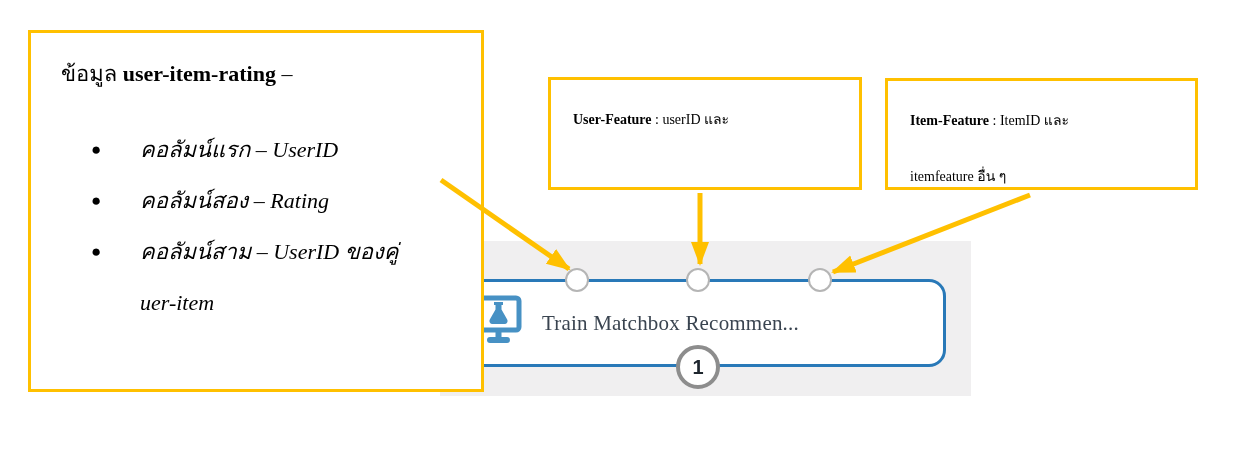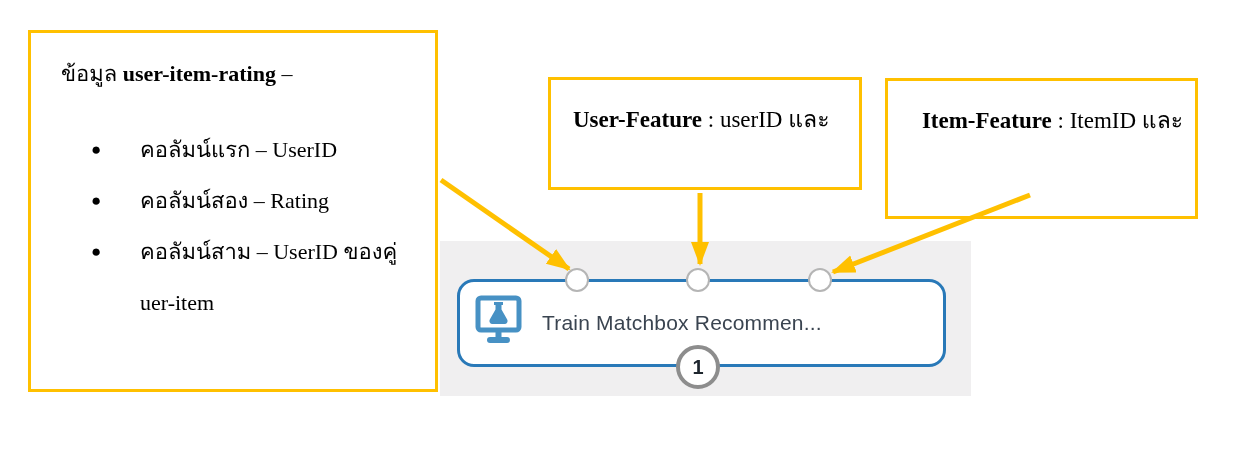--- a/index.html
+++ b/index.html
@@ -17,54 +17,54 @@
     position:relative;width:1235px;height:461px;background:#fff;overflow:hidden;
     font-family:"Liberation Serif","DejaVu Serif",serif;
   }
 
   
   .canvas-area{position:absolute;left:440px;top:241px;width:531px;height:155px;background:var(--canvas-gray);}
   .module-node{
     position:absolute;left:457px;top:279px;width:489px;height:88px;
     background:#fff;border:3px solid var(--node-blue);border-radius:17px;
     display:flex;align-items:center;gap:20px;padding-left:15px;
-    font-family:Liberation Sans, sans-serif;
+    font-family:Liberation Serif, serif;
   }
   .module-label{font-size:21px;color:var(--node-text);letter-spacing:.2px;white-space:nowrap;}
   .port{
     position:absolute;width:24px;height:24px;border-radius:50%;
     background:#fff;border:2px solid var(--port-gray);
   }
   .port.p1{left:565px;top:268px;}
   .port.p2{left:686px;top:268px;}
   .port.p3{left:808px;top:268px;}
   .out-port{
     position:absolute;left:676px;top:345px;width:44px;height:44px;border-radius:50%;
     background:#fff;border:4px solid var(--outport-gray);
     display:flex;align-items:center;justify-content:center;
     font-family:"Liberation Sans","DejaVu Sans",sans-serif;
     font-weight:bold;font-size:20px;color:#1E262E;
   }
 
   
   .callout{position:absolute;background:#fff;border:3px solid var(--gold);color:#000;}
   .callout .b{font-weight:bold;}
-  .co-main{left:28px;top:30px;width:410px;height:362px;padding:12px 20px 0 30px;font-size:22px;}
+  .co-main{left:28px;top:30px;width:456px;height:362px;padding:12px 20px 0 30px;font-size:22px;}
   .co-main .line{line-height:57px;white-space:nowrap;}
   .co-main ul{list-style:none;margin-top:22px;}
   .co-main li{
-    position:relative;padding-left:79px;line-height:51px;font-size:22px;white-space:pre-line;
+    position:relative;padding-left:79px;line-height:51px;font-size:22px;white-space:pre-line;font-style:italic;
   }
   .co-main li::before{
     content:"\25CF";position:absolute;left:30px;top:0;font-size:17px;
   }
-  .co-small{padding:12px 0 16px 22px;font-size:23px;}
+  .co-small{padding:12px 0 16px 22px;font-size:14px;}
   .co-small .line{line-height:56px;white-space:nowrap;}
   .co-user{left:548px;top:77px;width:314px;height:113px;}
-  .co-item{left:885px;top:78px;width:313px;height:141px;text-align:center;}
+  .co-item{left:885px;top:78px;width:313px;height:112px;}
 
   
   .arrows{position:absolute;left:0;top:0;width:1235px;height:461px;pointer-events:none;}
 </style>
 </head>
 <body>
 
 <div class="stage">
 
   <div class="canvas-area"></div>
@@ -98,20 +98,21 @@
 uer-item</li>
     </ul>
   </div>
 
   <div class="callout co-small co-user">
     <div class="line"><span class="b">User-Feature</span><span> : userID และ</span></div>
   </div>
 
   <div class="callout co-small co-item">
     <div class="line"><span class="b">Item-Feature</span><span> : ItemID และ</span></div>
+    <div class="line">itemfeature อื่น ๆ</div>
   </div>
 
   <svg class="arrows">
     <defs>
       <marker id="ah" markerUnits="userSpaceOnUse" markerWidth="26" markerHeight="20" refX="22" refY="9" orient="auto">
         <path d="M0,0 L24,9 L0,18 Z" fill="#FFC000"></path>
       </marker>
     </defs>
     <line x1="441" y1="180" x2="569" y2="269" stroke="#FFC000" stroke-width="5" marker-end="url(#ah)"></line>
     <line x1="700" y1="193" x2="700" y2="264" stroke="#FFC000" stroke-width="5" marker-end="url(#ah)"></line>

